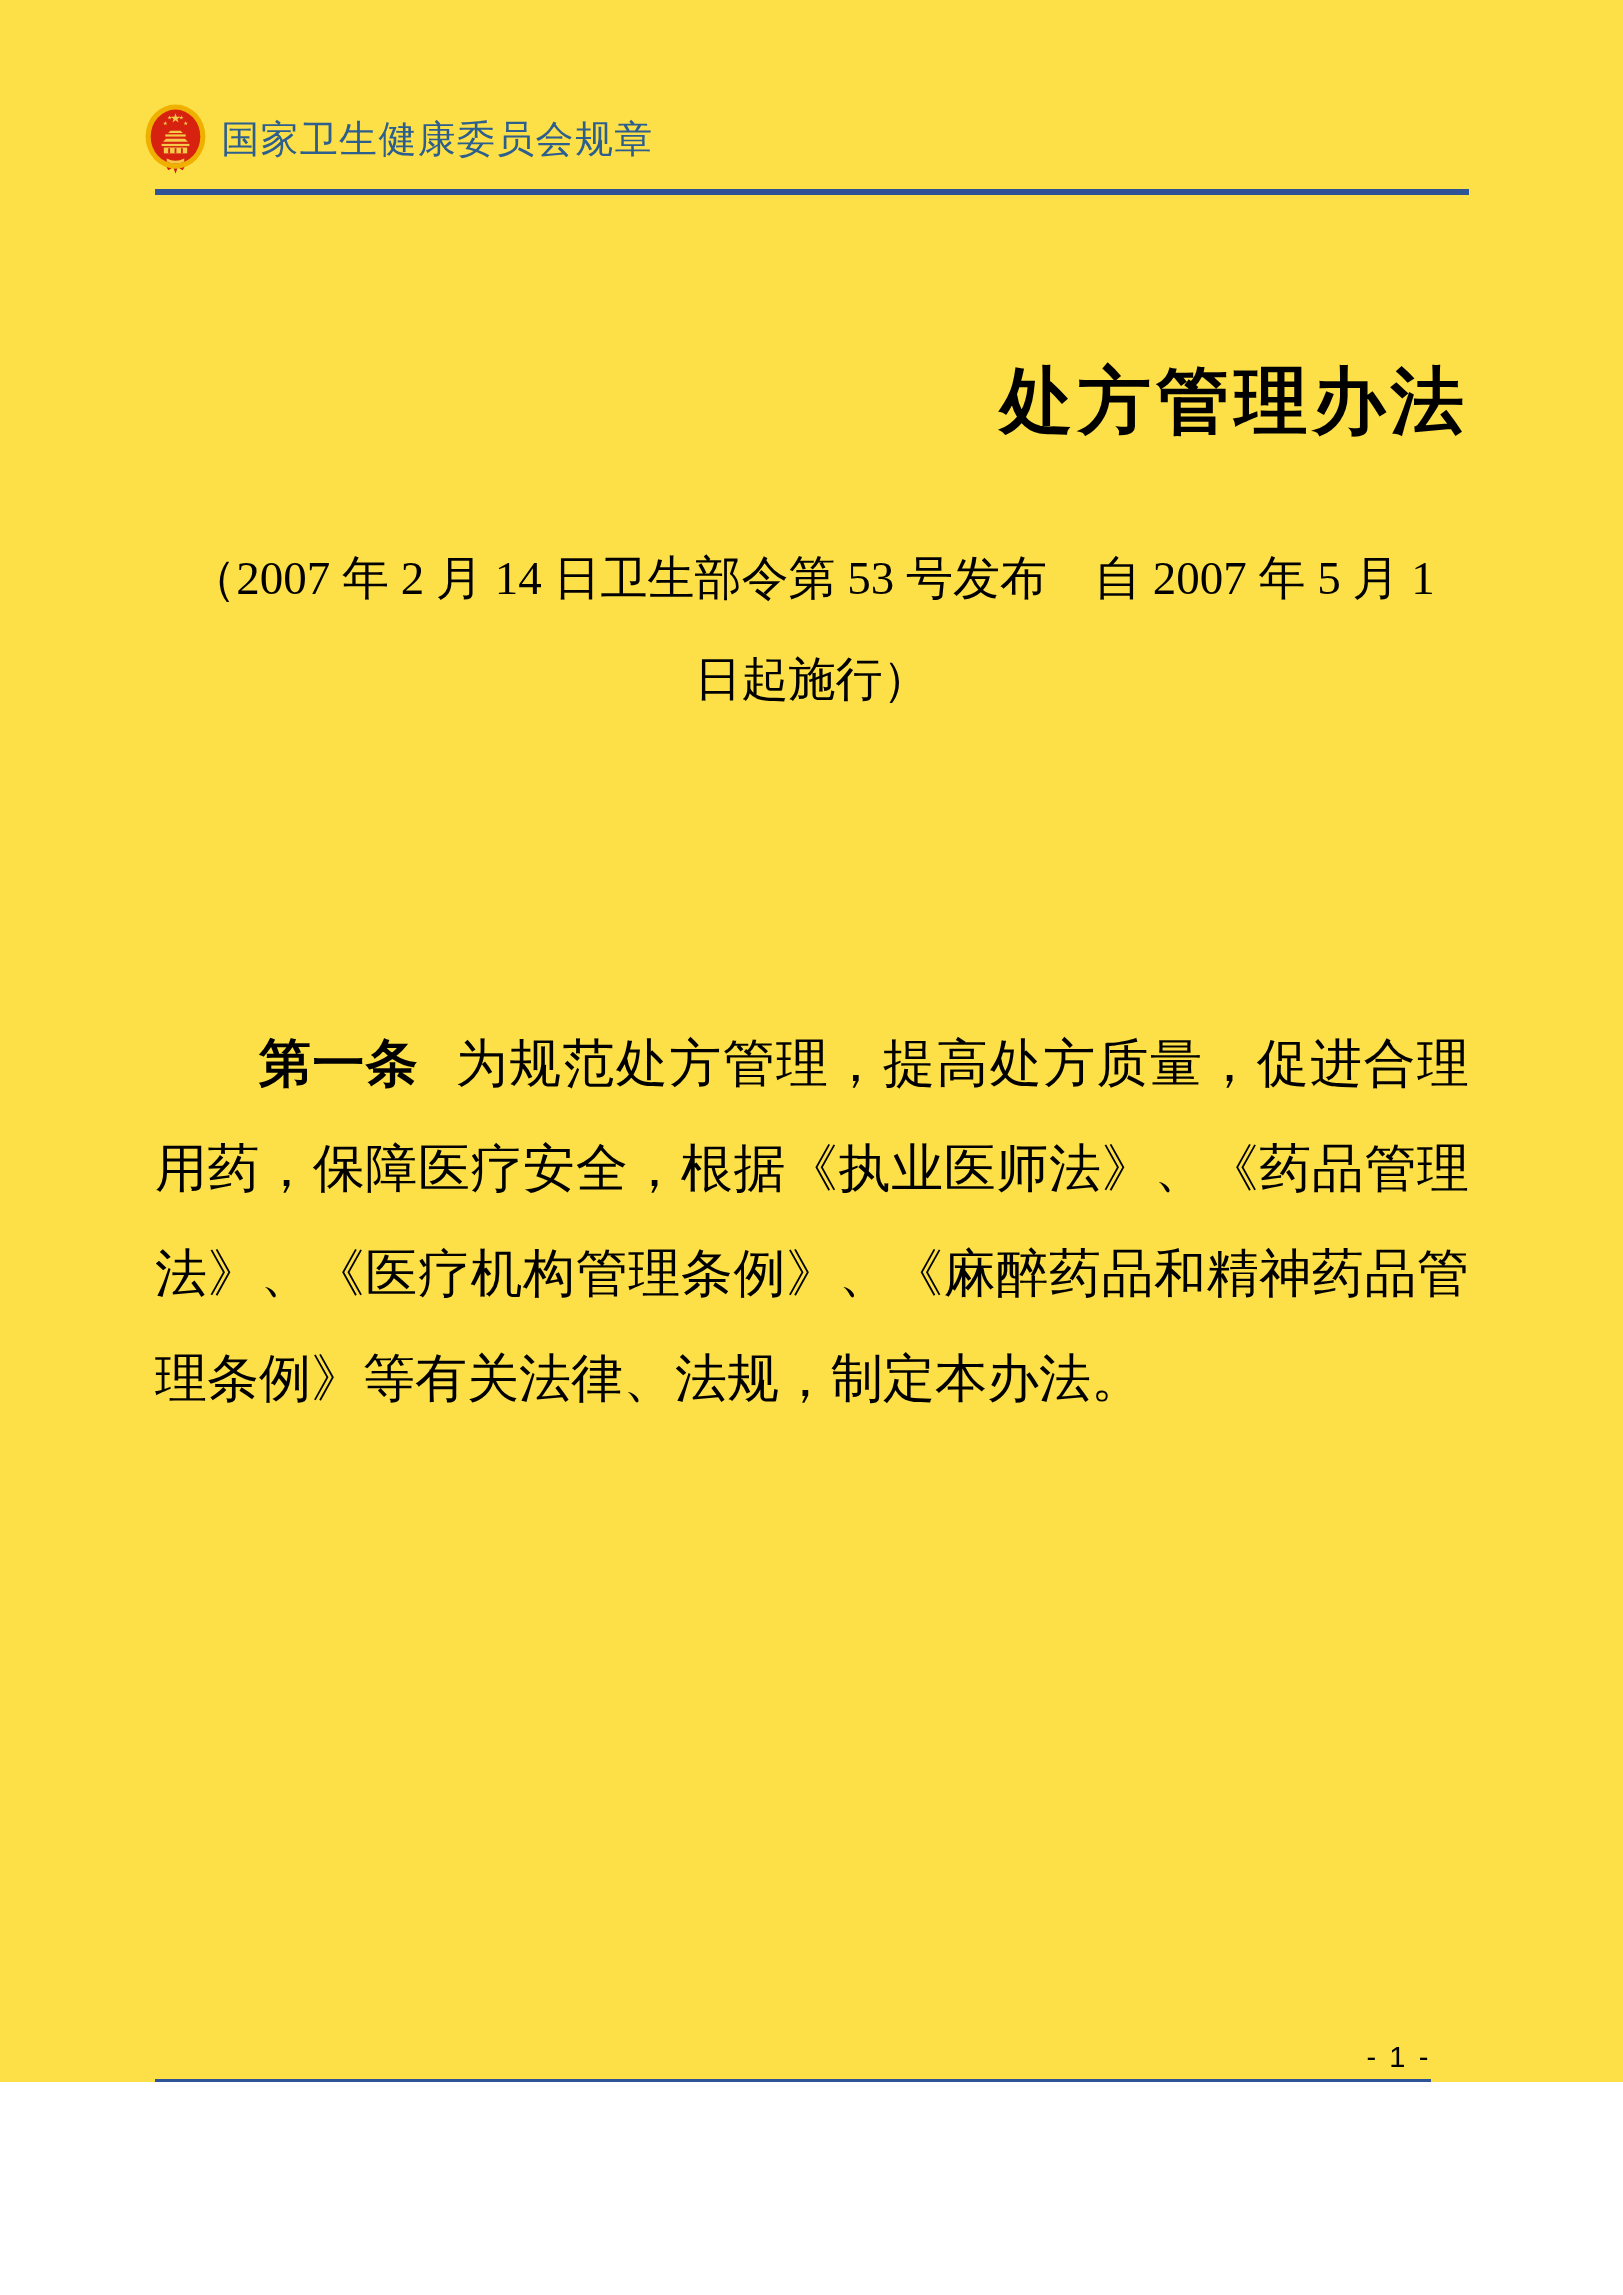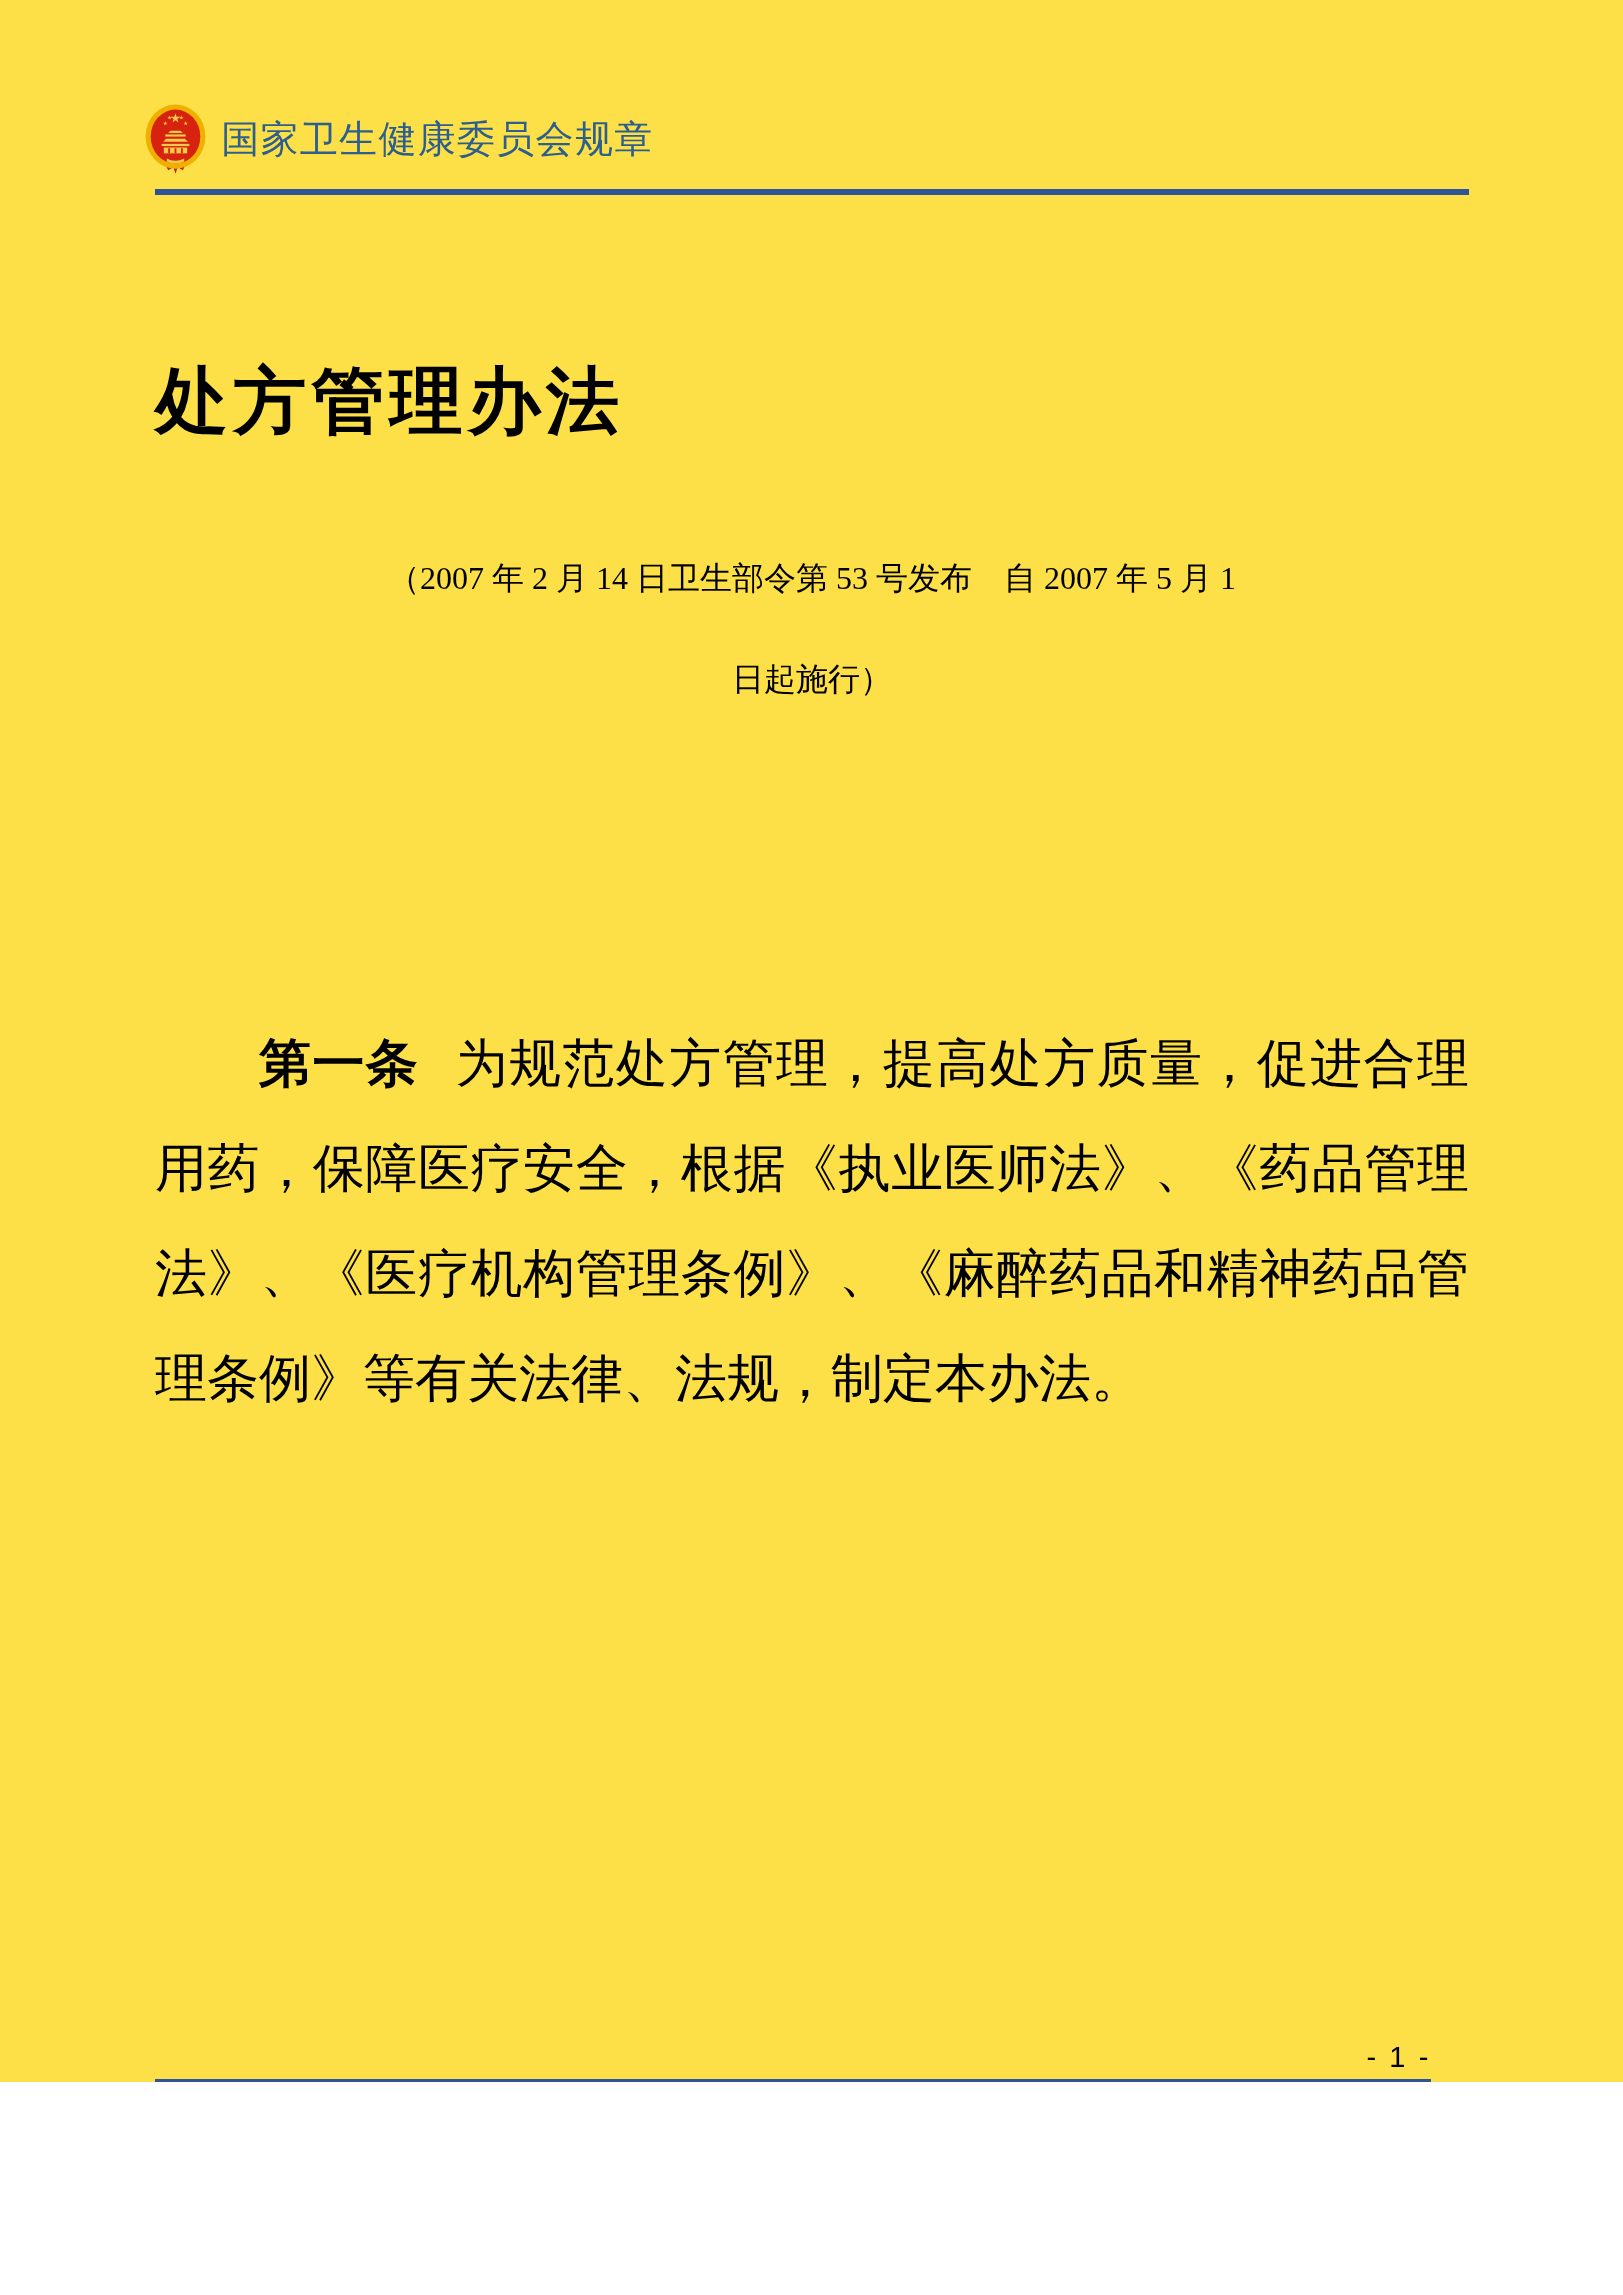--- a/index.html
+++ b/index.html
@@ -35,31 +35,31 @@
     position: absolute;
     top: 189px; left: 155px;
     width: 1314px; height: 5.9px;
     background: #2F5496;
   }
 
   
   .doc-title {
     position: absolute;
     top: 353px; left: 155px; width: 1314px;
-    text-align: left;
+    text-align: right;
     font-size: 73px;
     font-weight: bold;
     letter-spacing: 5.2px;
     line-height: 98px;
   }
   .date-line {
     position: absolute;
     left: 155px; width: 1314px;
     text-align: center;
-    font-size: 32px;
+    font-size: 47px;
     line-height: 72px;
     white-space: nowrap;
   }
   .date-l1 { top: 542px; }
   .date-l2 { top: 643px; text-align: center; }
 
   
   .chapter-heading {
     position: absolute;
     top: 843px; left: 155px; width: 1314px;

